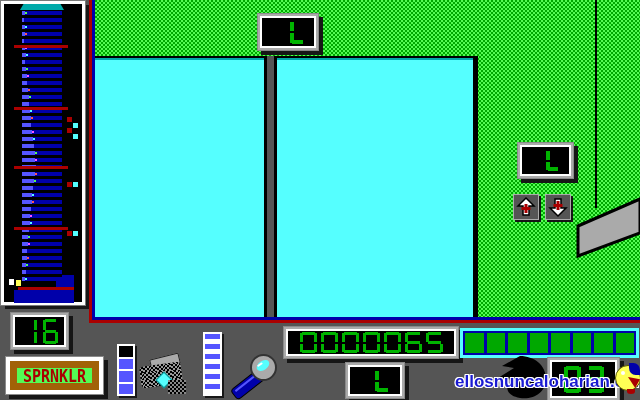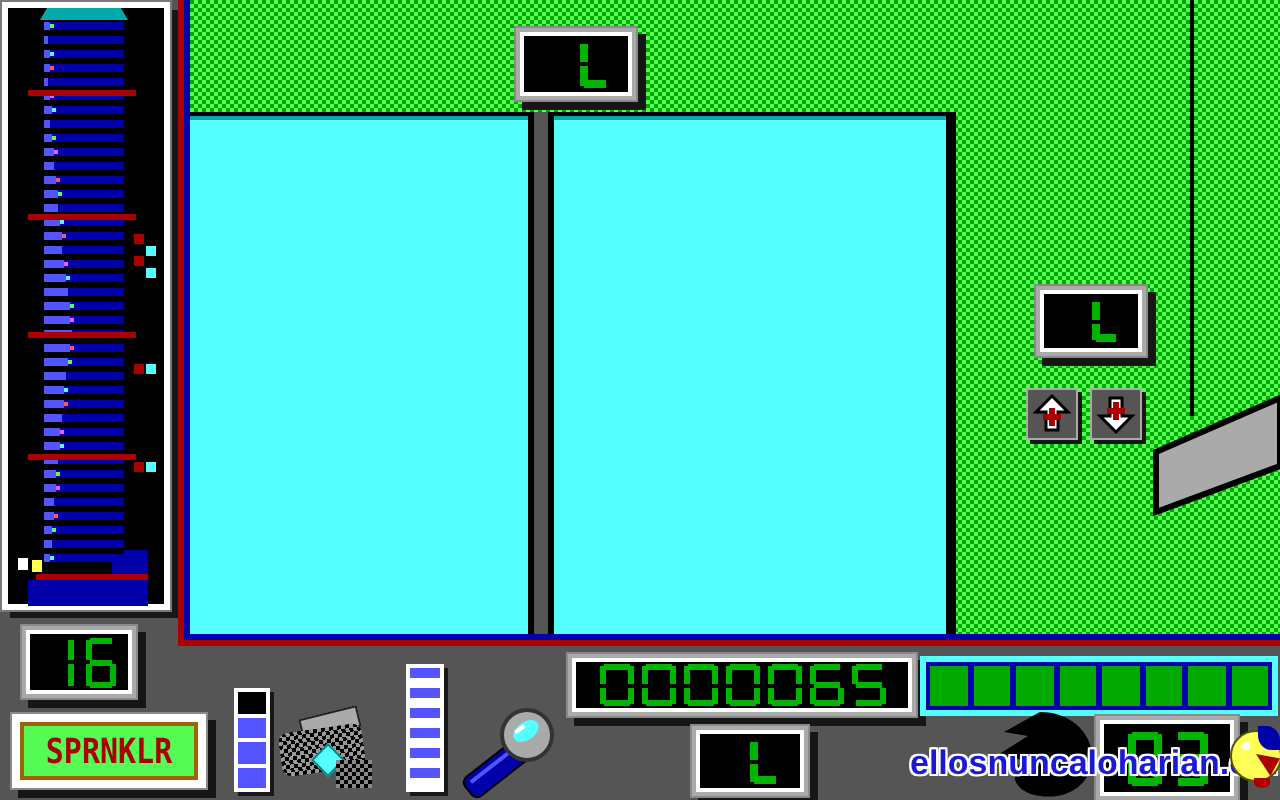--- a/index.html
+++ b/index.html
@@ -287,21 +287,21 @@
           <i class="sg"></i>
           <i class="se"></i>
           <i class="sc"></i>
           <i class="sd"></i>
         </div>
       </div>
   </div>
 </div>
 
 <div class="abs" style="left:5px;top:356px;width:97px;height:37px;background:#ffffff;border:1px solid #8a8a8a;box-shadow:4px 4px 0 #161616;">
-  <div class="abs" style="inset:4px;background:#54fc54;border:2px solid #a16207;display:flex;align-items:center;justify-content:center;">
+  <div class="abs" style="inset:4px;background:#54fc54;border:7px solid #a16207;display:flex;align-items:center;justify-content:center;">
     <span style="color:#aa0000;font-weight:bold;font-size:15px;letter-spacing:0px;transform:scaleY(1.15);">SPRNKLR</span>
   </div>
 </div>
 
 <div class="abs gauge-v" id="supply-gauge" style="left:117px;top:344px;width:14px;height:48px;">
     <div style="background:#000000;"></div>
     <div style="background:#5555ff;"></div>
     <div style="background:#5555ff;"></div>
     <div style="background:#5555ff;"></div>
   </div>

